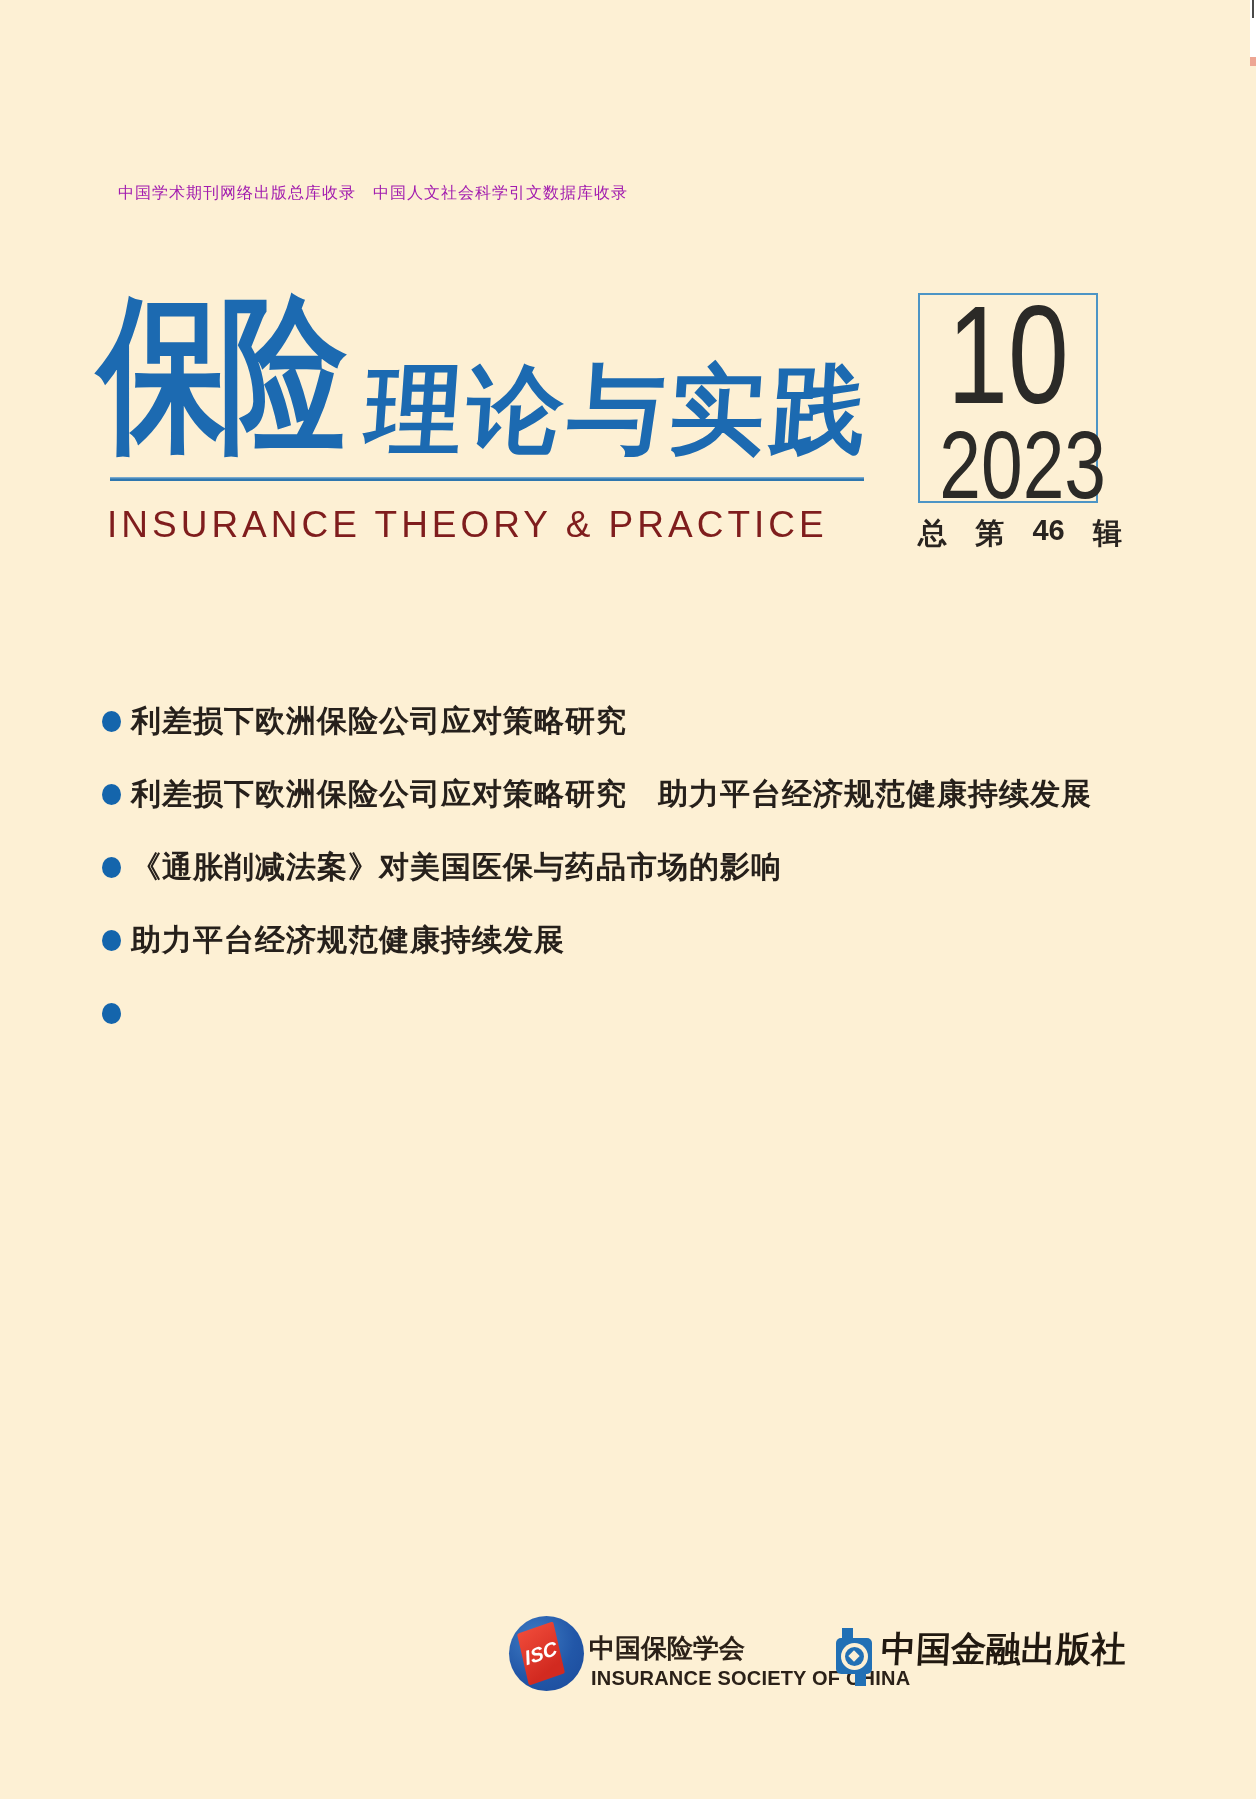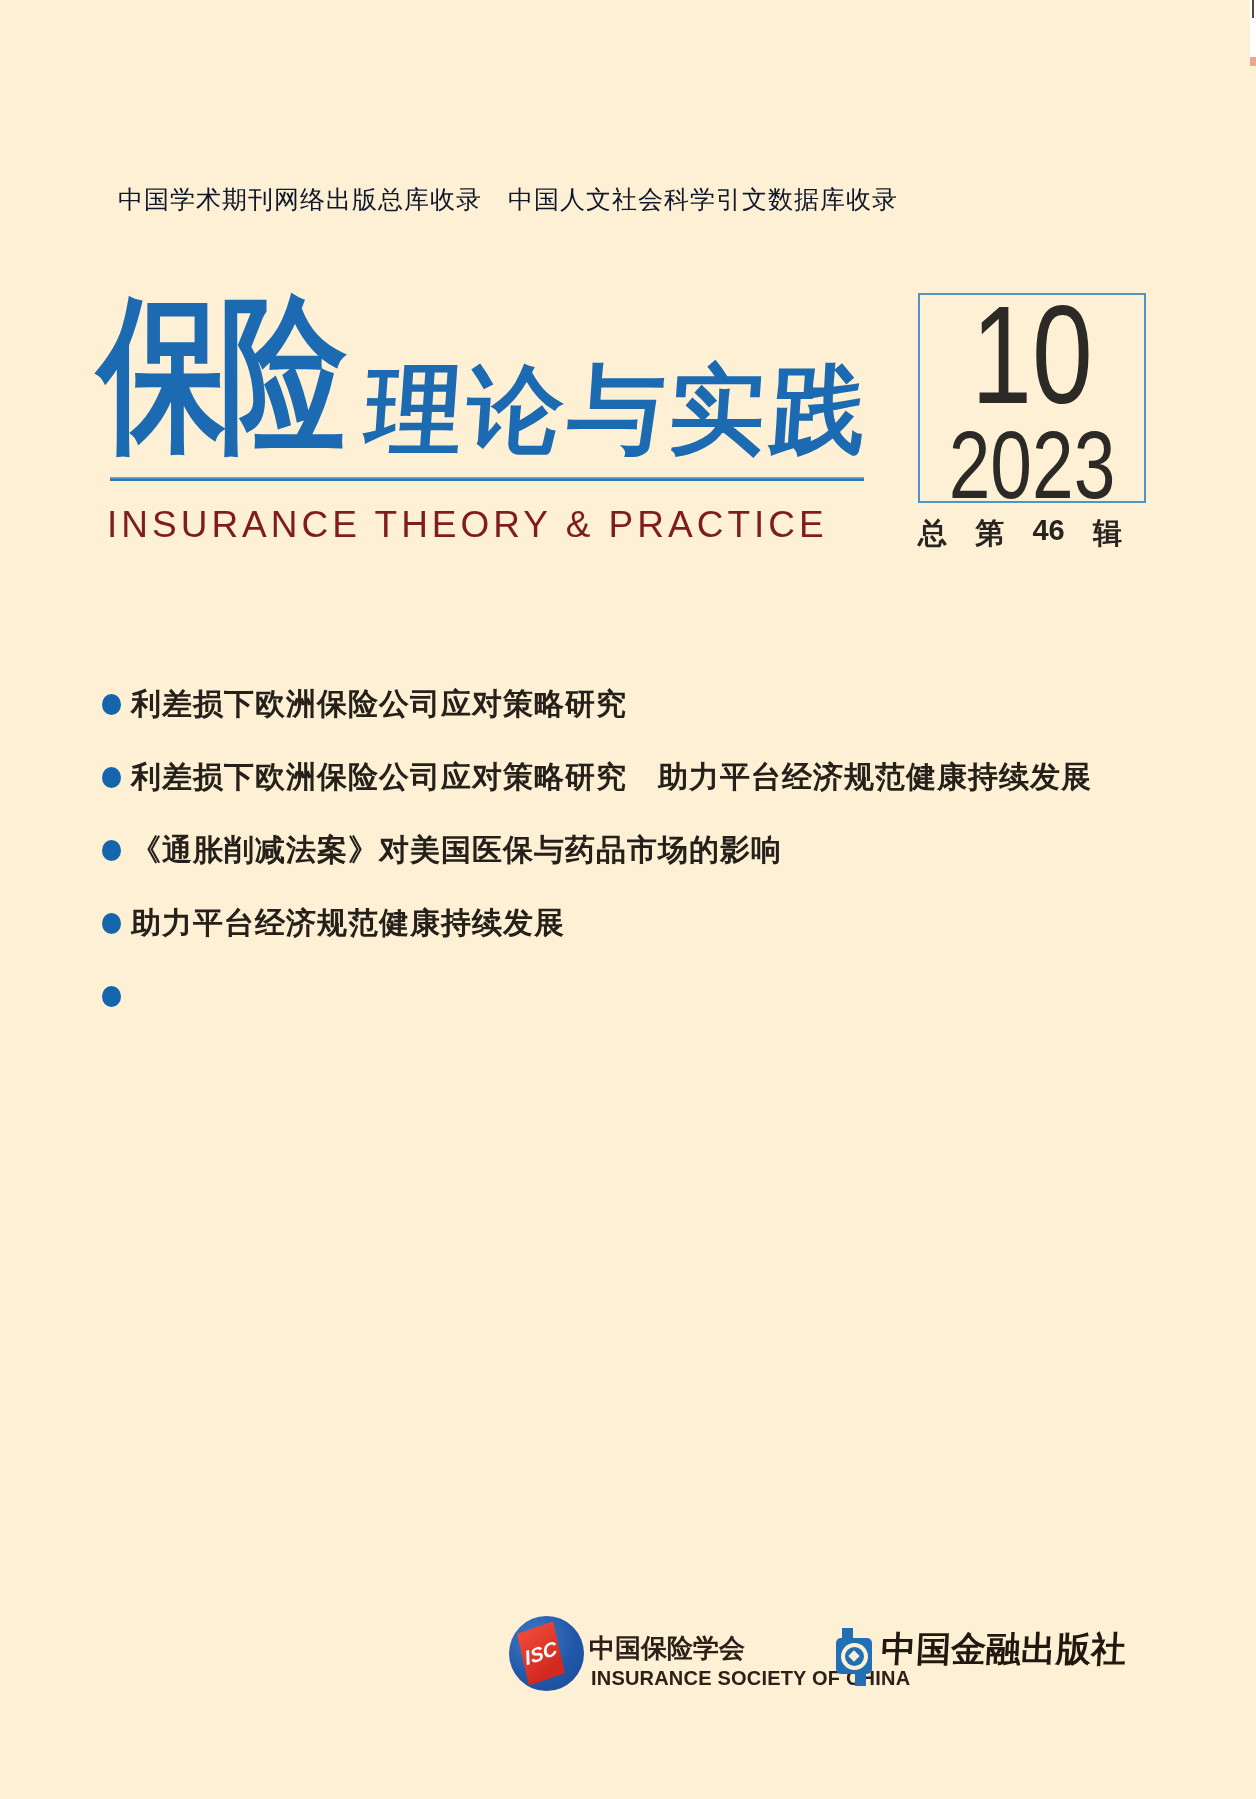--- a/index.html
+++ b/index.html
@@ -10,21 +10,21 @@
     overflow:hidden;
     font-family:"Liberation Sans", sans-serif;
   }
   
   .edge-strip{position:absolute;left:1250px;top:0;width:6px;height:64px;background:#ffffff;}
   .edge-line{position:absolute;left:1252px;top:0;width:2px;height:18px;background:#4a4a48;}
   .edge-speck{position:absolute;left:1250px;top:57px;width:6px;height:9px;background:#eda694;}
 
   .index-line{
     position:absolute;left:118px;top:183px;
-    font-size:25px;letter-spacing:1px;color:#0f172a;
+    font-size:16px;letter-spacing:1px;color:#a21caf;
     white-space:nowrap;
   }
 
   .logo-cn-main{
     position:absolute;left:98px;top:290px;
     font-size:168px;line-height:1;font-weight:900;
     color:#1c6ab1;letter-spacing:-8px;
     transform:scaleX(0.76);transform-origin:left top;
     white-space:nowrap;
   }
@@ -39,42 +39,42 @@
     position:absolute;left:110px;top:477px;width:754px;height:4px;
     background:linear-gradient(to bottom,#8db8d8 0%,#2e76ae 55%,#2e76ae 100%);
   }
   .title-en{
     position:absolute;left:107px;top:504px;
     font-size:37px;letter-spacing:4px;color:#7f1d1d;font-weight:400;
     white-space:nowrap;
   }
 
   .issue-box{
-    position:absolute;left:918px;top:293px;width:228px;height:210px;
+    position:absolute;left:918px;top:293px;width:180px;height:210px;
     border:2px solid #4d95c5;box-sizing:border-box;
   }
   .issue-no{
     position:absolute;left:0;top:-10px;width:100%;
     text-align:center;font-size:140px;line-height:1;
     color:#2b2a27;transform:scaleX(0.78);transform-origin:center top;
     white-space:nowrap;
   }
   .issue-year{
     position:absolute;left:0;top:122px;width:100%;
     text-align:center;font-size:96px;line-height:1;
     color:#2b2a27;transform:scaleX(0.78);transform-origin:center top;
     white-space:nowrap;
   }
   .volume-line{
     position:absolute;left:918px;top:514px;width:204px;
     display:flex;justify-content:space-between;
     font-size:29px;font-weight:700;color:#292420;
   }
 
-  .articles{position:absolute;left:102px;top:668px;width:1140px;}
+  .articles{position:absolute;left:102px;top:685px;width:1140px;}
   .article-item{height:73px;display:flex;align-items:center;}
   .bullet{
     width:19px;height:21px;border-radius:50%;
     background:#1465ac;flex-shrink:0;margin-right:10px;
   }
   .article-title{
     font-size:30px;letter-spacing:1px;font-weight:600;
     color:#26201b;white-space:nowrap;
   }
 

